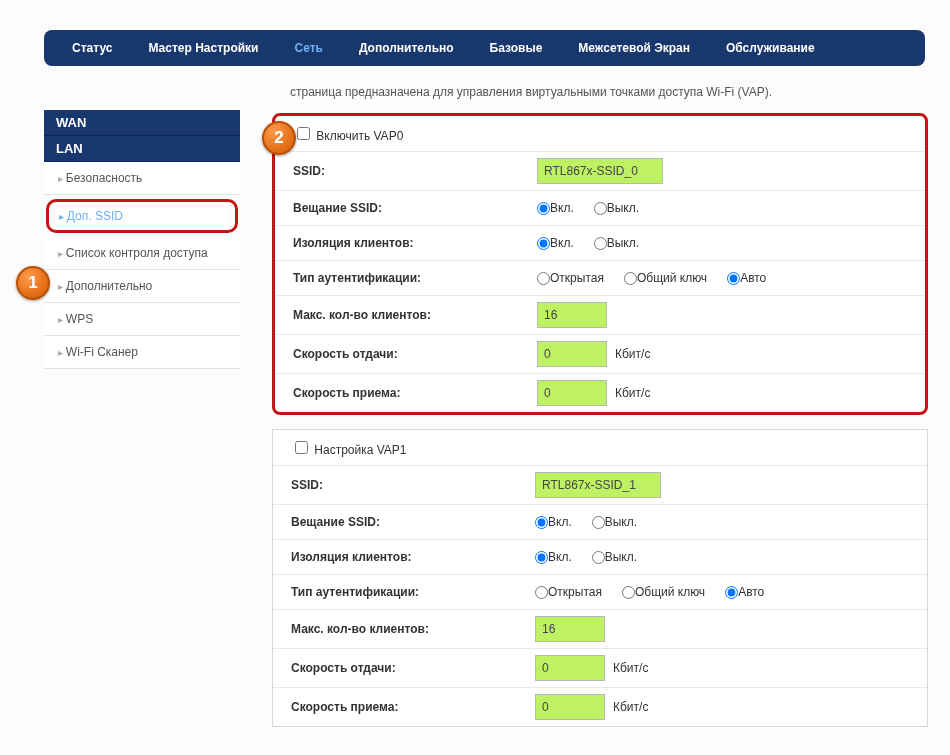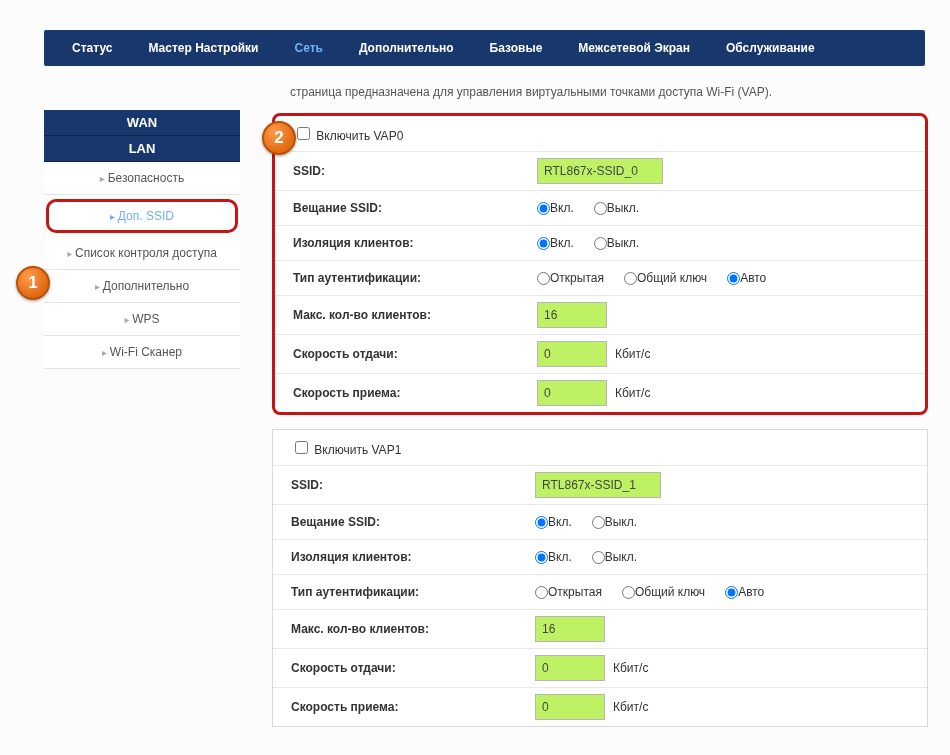--- a/index.html
+++ b/index.html
@@ -1,22 +1,22 @@
 <!DOCTYPE html>
 <html><head>
 <meta charset="utf-8">
 <style>
   html,body{margin:0;padding:0;background:#fff;font-family:Arial,Helvetica,sans-serif;font-size:12px;color:#222;}
   .page{width:950px;height:755px;position:relative;background:#fcfcfc;overflow:hidden;}
   
-  .navbar{position:absolute;left:44px;top:30px;right:25px;height:36px;background:#17376d;border-radius:2px;display:flex;align-items:center;padding:0 10px;}
+  .navbar{position:absolute;left:44px;top:30px;right:25px;height:36px;background:#17376d;border-radius:8px;display:flex;align-items:center;padding:0 10px;}
   .nav-item{color:#fff;font-weight:bold;font-size:12px;padding:0 18px;cursor:pointer;white-space:nowrap;}
   .nav-item.active{color:#6fb1f4;}
   
-  .sidebar{position:absolute;left:44px;top:110px;width:196px;text-align:center;}
+  .sidebar{position:absolute;left:44px;top:110px;width:196px;}
   .sb-hdr{background:#17376d;color:#fff;font-weight:bold;font-size:13px;padding:5px 12px;border-bottom:1px solid #0e244c;}
   .sb-item{background:#fff;border-bottom:1px solid #e4e4e4;padding:9px 14px;color:#555;font-size:12px;cursor:pointer;}
   .sb-item.active{color:#6fb1f4;}
   .sb-item::before{content:"▸ ";color:#aaa;font-size:10px;}
   .sb-item.active::before{color:#6fb1f4;}
   .sb-hl{border:3px solid #c41515;border-radius:10px;padding:3px 8px;margin:4px 2px;}
   
   .content{position:absolute;left:272px;top:85px;right:22px;}
   .page-title{color:#1662a8;font-weight:bold;font-size:14px;margin:8px 0 4px 18px;}
   .page-desc{color:#555;font-size:12px;margin:0 0 14px 18px;}
@@ -141,21 +141,21 @@
       <div class="cell-ctrl">
             <input type="text" class="inp-num" value="0" style="">
             <span class="unit">Кбит/с</span>
           </div>
     </div>
   </div>
 
   <div class="panel">
     <div class="row head">
       <div class="cell-label" style="font-weight:normal;">
-        <label><input type="checkbox" style=""> <span>Включить VAP1</span></label>
+        <label><input type="checkbox" style=""> <span>Настройка VAP1</span></label>
       </div>
       <div class="cell-ctrl"></div>
     </div>
     <div class="row">
       <div class="cell-label">SSID:</div>
       <div class="cell-ctrl">
             <input type="text" class="inp-ssid" value="RTL867x-SSID_1" style="">
           </div>
     </div>
     <div class="row">

